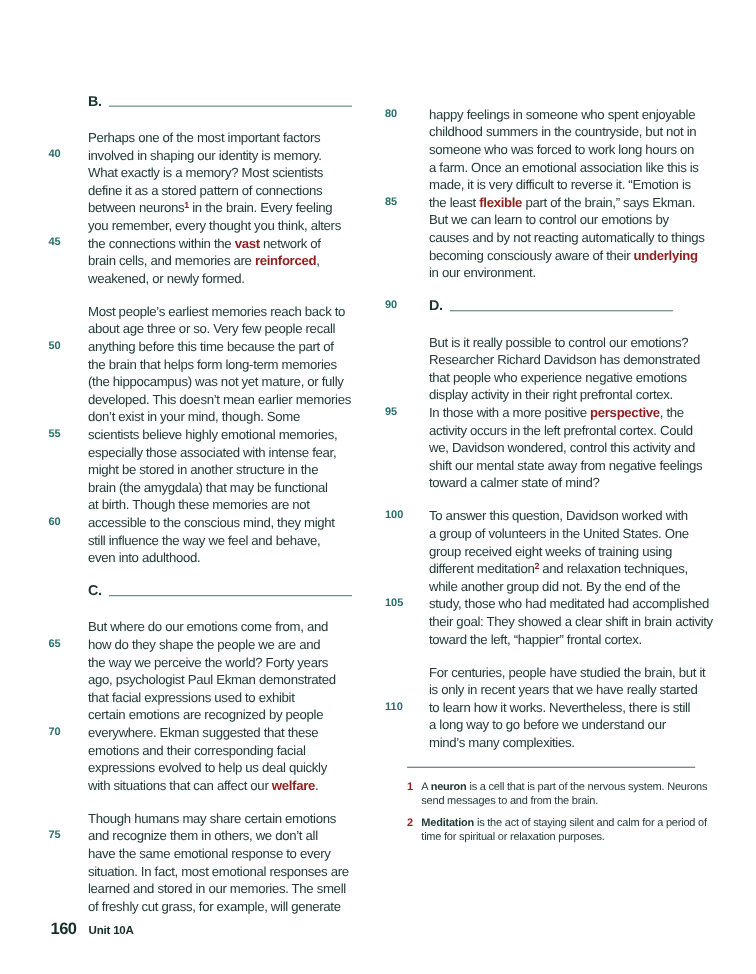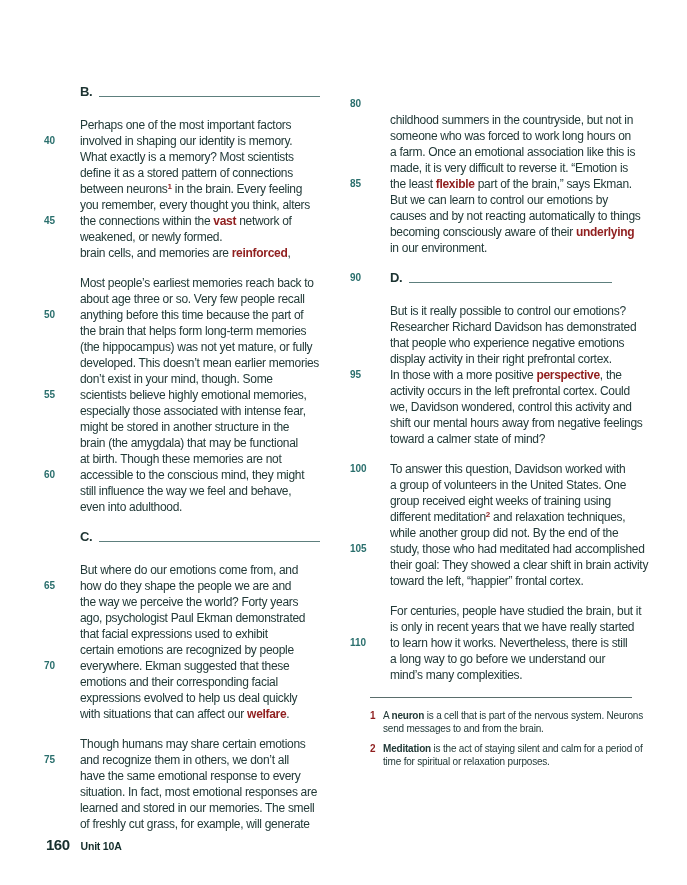--- a/index.html
+++ b/index.html
@@ -108,25 +108,25 @@
           <div class="line">
             <span class="lnum"></span>
             <span class="ltext"><span>you remember, every thought you think, alters</span></span>
           </div>
           <div class="line">
             <span class="lnum">45</span>
             <span class="ltext"><span>the connections within the </span><span class="hl">vast</span><span> network of</span></span>
           </div>
           <div class="line">
             <span class="lnum"></span>
+            <span class="ltext"><span>brain cells, and memories are </span><span class="hl">reinforced</span><span>,</span></span>
+          </div>
+          <div class="line">
+            <span class="lnum"></span>
             <span class="ltext"><span>weakened, or newly formed.</span></span>
-          </div>
-          <div class="line">
-            <span class="lnum"></span>
-            <span class="ltext"><span>brain cells, and memories are </span><span class="hl">reinforced</span><span>,</span></span>
           </div>
         </div>
         <div class="para">
           <div class="line">
             <span class="lnum"></span>
             <span class="ltext"><span>Most people’s earliest memories reach back to</span></span>
           </div>
           <div class="line">
             <span class="lnum"></span>
             <span class="ltext"><span>about age three or so. Very few people recall</span></span>
@@ -255,20 +255,21 @@
           <div class="line">
             <span class="lnum"></span>
             <span class="ltext"><span>of freshly cut grass, for example, will generate</span></span>
           </div>
         </div>
       </div>
     <div class="col col-right" id="col-right">
         <div class="para">
           <div class="line">
             <span class="lnum">80</span>
+            <span class="ltext"><span>happy feelings in someone who spent enjoyable</span></span>
           </div>
           <div class="line">
             <span class="lnum"></span>
             <span class="ltext"><span>childhood summers in the countryside, but not in</span></span>
           </div>
           <div class="line">
             <span class="lnum"></span>
             <span class="ltext"><span>someone who was forced to work long hours on</span></span>
           </div>
           <div class="line">
@@ -329,21 +330,21 @@
           <div class="line">
             <span class="lnum"></span>
             <span class="ltext"><span>activity occurs in the left prefrontal cortex. Could</span></span>
           </div>
           <div class="line">
             <span class="lnum"></span>
             <span class="ltext"><span>we, Davidson wondered, control this activity and</span></span>
           </div>
           <div class="line">
             <span class="lnum"></span>
-            <span class="ltext"><span>shift our mental hours away from negative feelings</span></span>
+            <span class="ltext"><span>shift our mental state away from negative feelings</span></span>
           </div>
           <div class="line">
             <span class="lnum"></span>
             <span class="ltext"><span>toward a calmer state of mind?</span></span>
           </div>
         </div>
         <div class="para">
           <div class="line">
             <span class="lnum">100</span>
             <span class="ltext"><span>To answer this question, Davidson worked with</span></span>

